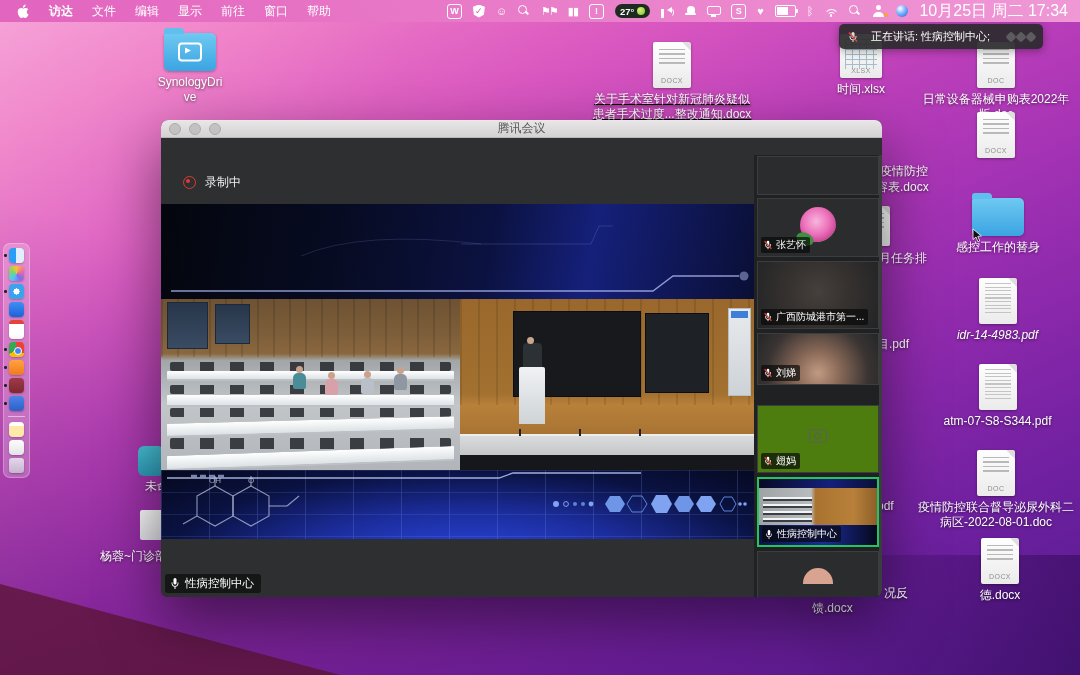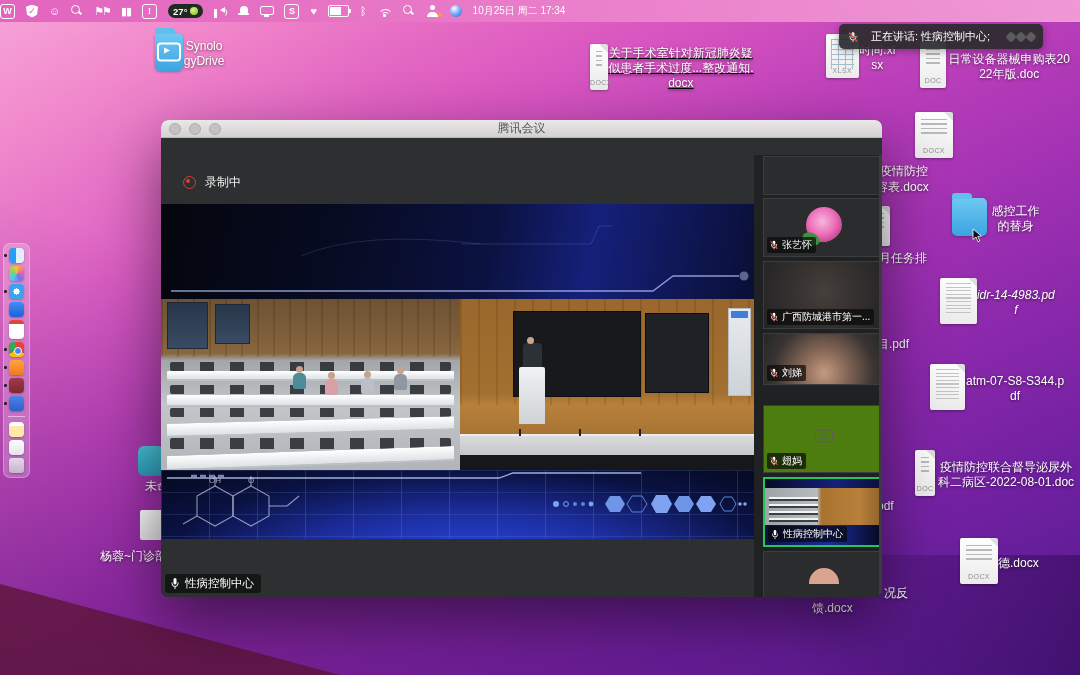--- a/index.html
+++ b/index.html
@@ -52,32 +52,32 @@
   .vol::after{content:"";position:absolute;left:3px;top:1px;border:3.5px solid transparent;border-right:5px solid #fff;}
   .vol i{position:absolute;right:0;top:2px;width:6px;height:7px;border:1.4px solid transparent;border-right-color:#fff;border-radius:50%;}
   .usr{width:13px;height:12px;position:relative;}
   .usr::before{content:"";position:absolute;left:4px;top:0;width:5px;height:5px;border-radius:50%;background:#fff;}
   .usr::after{content:"";position:absolute;left:1px;bottom:0;width:11px;height:5px;border-radius:5px 5px 0 0;background:#fff;}
   .usr b{position:absolute;right:-3px;bottom:0;width:4px;height:4px;border-radius:50%;background:#ff9f2e;}
   .sphere{width:12px;height:12px;border-radius:50%;background:radial-gradient(circle at 35% 30%,#fff,#7cb2ff 45%,#1c5ecf);}
   .shield{width:12px;height:13px;background:#fff;clip-path:polygon(50% 0,100% 18%,92% 78%,50% 100%,8% 78%,0 18%);
           position:relative;}
   .shield::after{content:"✓";position:absolute;left:0;right:0;top:0;bottom:0;color:#d05fb8;font-size:9px;line-height:13px;text-align:center;}
-  .dt{font-size:10px;white-space:nowrap;}
+  .dt{font-size:16px;white-space:nowrap;}
   .appleWrap{width:14px;height:15px;display:inline-block;}
 
   
   .toast{position:absolute;left:839px;top:24px;width:188px;height:25px;z-index:20;border-radius:5px;
          background:rgba(42,42,44,.92);display:flex;align-items:center;gap:12px;padding:0 8px;color:#fff;
          font-size:11px;box-shadow:0 2px 8px rgba(0,0,0,.35);}
   .waves{display:flex;gap:2px;margin-left:auto;}
   .waves i{width:8px;height:8px;background:#5c5c5e;transform:rotate(45deg);border-radius:2px;}
 
   
-  .dicon{position:absolute;z-index:2;display:flex;flex-direction:row;align-items:center;}
+  .dicon{position:absolute;z-index:2;display:flex;flex-direction:column;align-items:center;}
   .dlabel{font-size:12px;color:#fff;text-align:center;text-shadow:0 1px 3px rgba(0,0,0,.6);line-height:15px;
           margin-top:4px;word-break:break-all;}
   .fico{width:38px;height:46px;background:linear-gradient(#fefefe,#ebebeb);border-radius:2px;position:relative;
         box-shadow:0 1px 3px rgba(0,0,0,.35);}
   .fico::before{content:"";position:absolute;top:0;right:0;border-style:solid;border-width:0 9px 9px 0;
         border-color:transparent rgba(0,0,0,.12) transparent transparent;}
   .fico .lines{position:absolute;top:7px;left:6px;right:6px;height:16px;
         background:repeating-linear-gradient(#b9b9b9 0 1.4px,transparent 1.4px 4.4px);}
   .fico .badge{position:absolute;bottom:4px;left:0;right:0;text-align:center;font-size:7px;color:#8f8f8f;letter-spacing:.4px;}
   .fico.pdf .lines{top:5px;height:30px;background:
@@ -155,21 +155,21 @@
   .frside::before{content:"";position:absolute;left:15%;top:4%;width:70%;height:8%;background:#3f7fd8;}
   .frpodium{position:absolute;left:20%;top:40%;width:9%;height:33%;background:linear-gradient(#f0f2f4,#ced3d6);border-radius:2px 2px 0 0;}
   .frperson{position:absolute;left:21.5%;top:26%;width:6.5%;height:16%;background:#2c3136;border-radius:4px 4px 0 0;}
   .frperson::before{content:"";position:absolute;left:22%;top:-6px;width:7px;height:7px;border-radius:50%;background:#c9a68e;}
   .frdesk{position:absolute;left:0;top:79%;width:100%;height:12%;background:linear-gradient(#dadbdd,#c2c4c6);border-top:2px solid #eceded;}
   .frdesk::before{content:"";position:absolute;left:20%;top:-7px;width:2px;height:7px;background:#222;box-shadow:60px 0 #222,120px 0 #222;}
   .frfront{position:absolute;left:0;bottom:0;width:100%;height:9%;background:#15171a;}
   .mainTag{position:absolute;left:4px;bottom:4px;background:rgba(12,12,12,.72);border-radius:3px;
            padding:2px 7px 2px 4px;display:flex;align-items:center;gap:4px;color:#fff;font-size:11.5px;z-index:6;}
   .panel{position:absolute;left:593px;top:17px;width:128px;height:460px;background:#1f2122;}
-  .ptile{position:absolute;left:9px;width:122px;background:#2a2c2d;border:1px solid #3b3d3e;box-sizing:border-box;overflow:hidden;}
+  .ptile{position:absolute;left:3px;width:122px;background:#2a2c2d;border:1px solid #3b3d3e;box-sizing:border-box;overflow:hidden;}
   .ptag{position:absolute;left:3px;bottom:3px;background:rgba(8,8,8,.68);border-radius:2px;padding:1px 4px 1px 2px;
         display:flex;align-items:center;gap:3px;font-size:10px;color:#fff;max-width:93%;white-space:nowrap;overflow:hidden;}
   .flowerAv{position:absolute;left:50%;top:45%;transform:translate(-50%,-50%);width:36px;height:36px;border-radius:50%;
             background:radial-gradient(circle at 45% 40%,#f7b6dd 0%,#ec6fb9 45%,#c94897 70%,#1c3a1c 72%,#2f6b2f 100%);}
   .flowerAv::after{content:"";position:absolute;left:-4px;bottom:-2px;width:18px;height:12px;border-radius:50%;background:#3f8f3f;transform:rotate(25deg);}
   .blurvid1{background:radial-gradient(circle at 50% 45%,#46403c 0%,#35312f 45%,#232425 100%);}
   .blurvid2{background:radial-gradient(circle at 50% 78%,#c29a82 0%,#8a6a58 30%,#3a3433 70%,#252627 100%);}
   .graytile{background:#4d7c0f;}
   .camOff{position:absolute;left:50%;top:45%;transform:translate(-50%,-50%);width:16px;height:11px;border:1.6px solid #5c5e5f;
           border-radius:2px;}
@@ -188,20 +188,34 @@
   .chem{position:absolute;left:8px;top:4px;opacity:.75;}
 </style>
 </head>
 <body>
 
 <div class="band1"></div>
 <div class="band2"></div>
 <div class="band3"></div>
 
 <div class="menubar">
+  <div class="mleft">
+    <span class="appleWrap sic">
+      <svg width="13" height="15" viewBox="0 0 13 15">
+          <path fill="#fff" d="M10.8 7.9c0-1.7 1.4-2.5 1.5-2.6-.8-1.2-2-1.3-2.5-1.4-1-.1-2 .6-2.5.6-.5 0-1.3-.6-2.2-.6C4 4 2.9 4.6 2.3 5.6c-1.2 2-.3 5 .8 6.6.6.8 1.2 1.7 2.1 1.7.8 0 1.2-.5 2.2-.5s1.3.5 2.2.5c.9 0 1.5-.8 2-1.6.6-.9.9-1.8.9-1.9-.1 0-1.7-.7-1.7-2.5zM8.9 2.8c.4-.6.8-1.4.7-2.2-.7 0-1.5.5-2 1-.4.5-.8 1.3-.7 2.1.8.1 1.5-.4 2-.9z"></path>
+        </svg>
+    </span>
+    <span class="mitem b">访达</span>
+    <span class="mitem">文件</span>
+    <span class="mitem">编辑</span>
+    <span class="mitem">显示</span>
+    <span class="mitem">前往</span>
+    <span class="mitem">窗口</span>
+    <span class="mitem">帮助</span>
+  </div>
   <div class="mright">
     <span class="sic boxg">W</span>
     <span class="sic shield"></span>
     <span class="sic glyph">☺</span>
     <span class="sic mag"></span>
     <span class="sic glyph" style="letter-spacing:-2px;">⚑⚑</span>
     <span class="sic glyph" style="letter-spacing:-1px;">▮▮</span>
     <span class="sic boxg">!</span>
     <span class="sic weather">
       <span class="t">27°</span>

